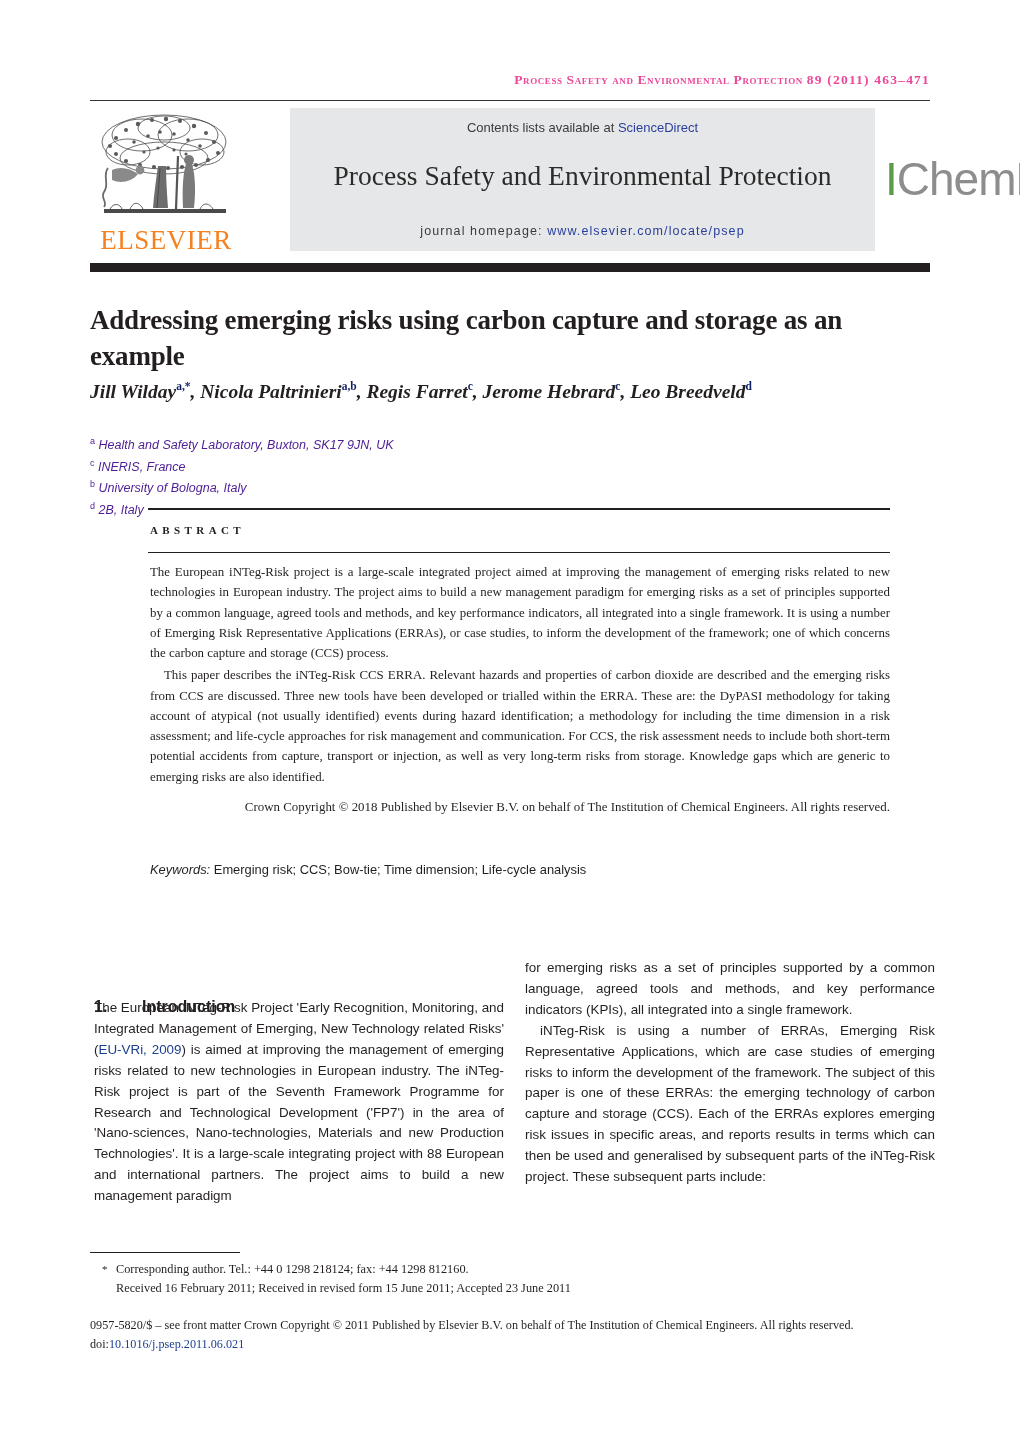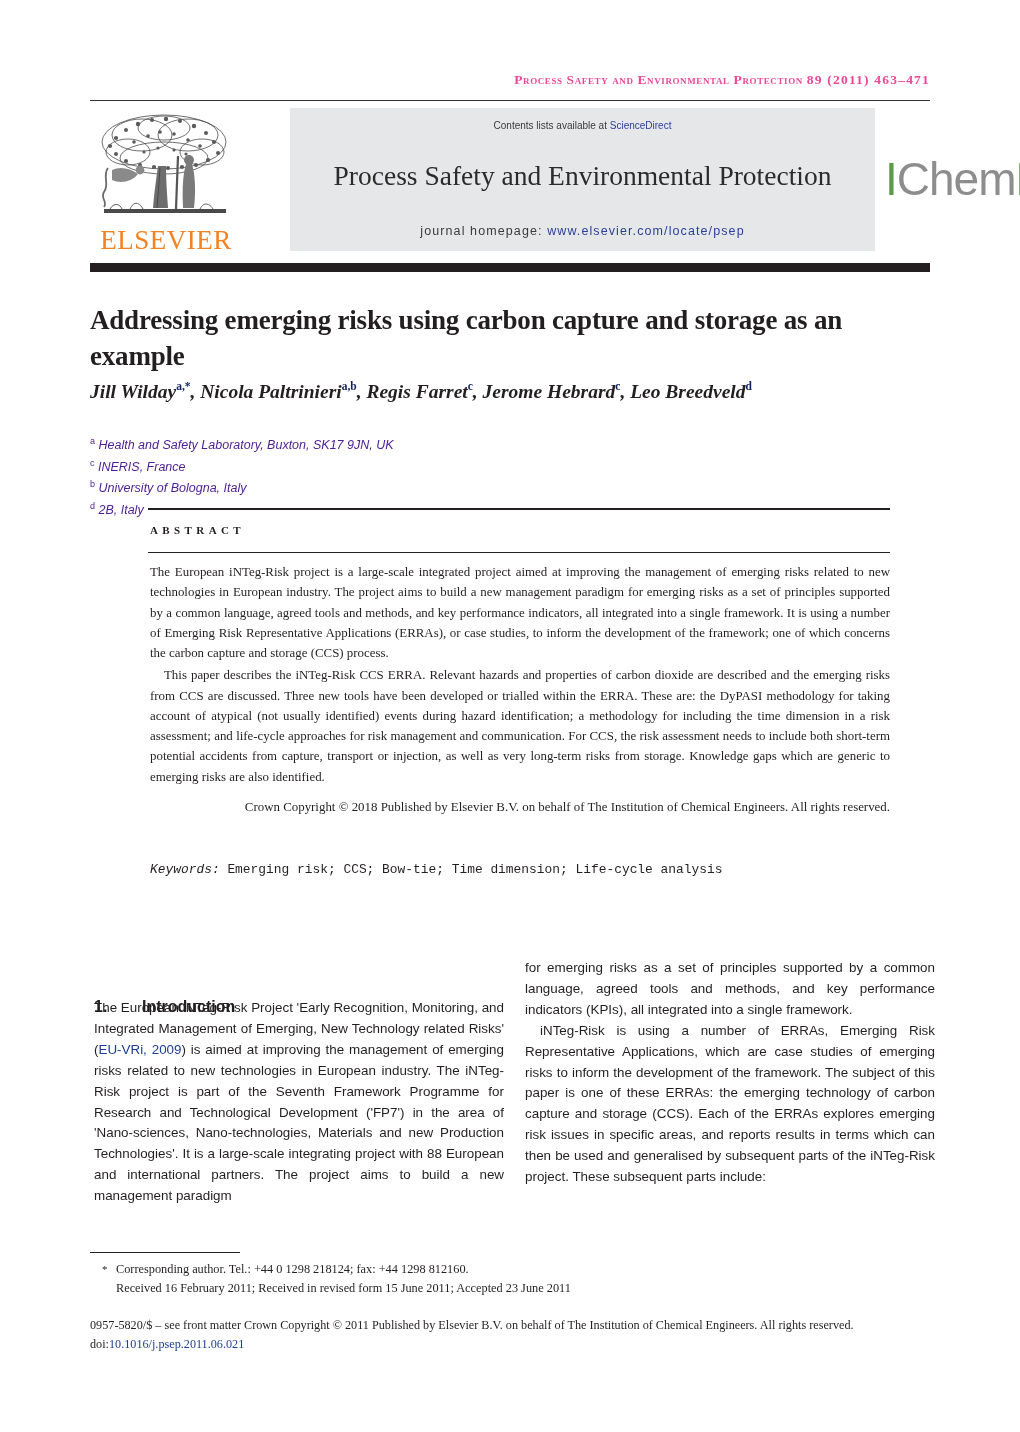--- a/index.html
+++ b/index.html
@@ -43,21 +43,21 @@
   }
   .mast-box {
     position:absolute; left:200px; top:0; width:585px; height:143px;
     background:#e6e7e8;
     box-sizing:border-box;
   }
   .mast-contents {
     position:absolute; left:0; top:12px; width:585px;
     text-align:center;
     font-family:"Liberation Sans", sans-serif;
-    font-size:10px; color:#3b3b3b;
+    font-size:13px; color:#3b3b3b;
   }
   .mast-contents .sd { color:#2a3f9d; }
   .mast-title {
     position:absolute; left:0; top:52px; width:585px;
     text-align:center;
     font-family:"Liberation Serif", serif;
     font-size:27.5px; color:#2b2b2b;
   }
   .mast-home {
     position:absolute; left:0; top:116px; width:585px;
@@ -125,21 +125,21 @@
     font-family:"Liberation Serif", serif;
     font-size:12.9px; line-height:1.57;
     text-align:justify;
     color:#231f20;
   }
   .abstract p { margin:0; }
   .abstract p.indent { text-indent:14px; margin-top:2px; }
   .abstract p.copy { text-align:right; margin-top:10px; }
   .keywords {
     position:absolute; left:150px; top:862px; width:740px;
-    font-family:Liberation Mono, monospace;
+    font-family:Liberation Sans, sans-serif;
     font-size:12.9px; color:#231f20;
   }
   .keywords .kw-lab { font-style:italic; }
 
   
   .sec-num-wrap {
     position:absolute; left:94px; top:958px; width:420px;
     font-family:"Liberation Sans", sans-serif;
     font-size:16px; font-weight:bold; color:#231f20;margin-top:40px;
   }

